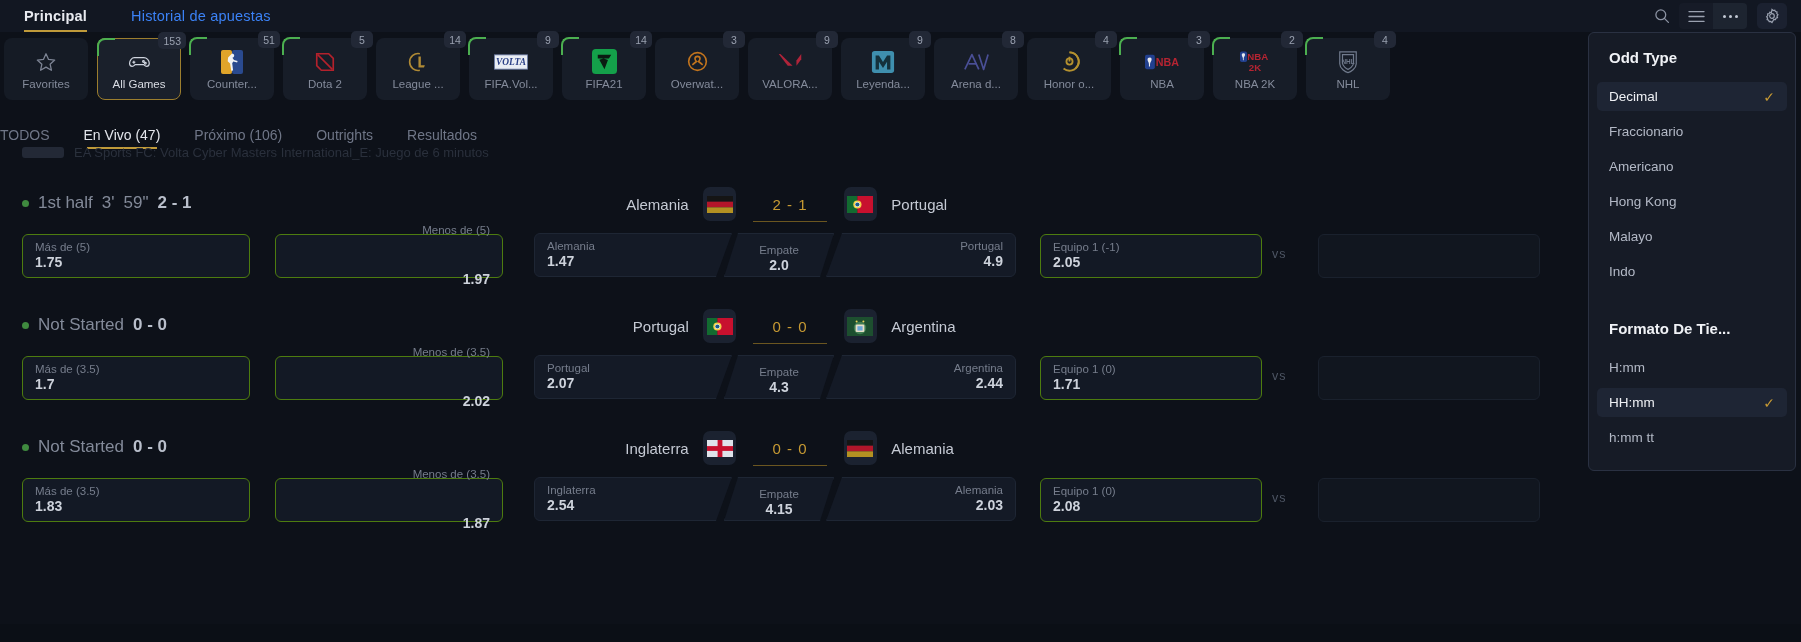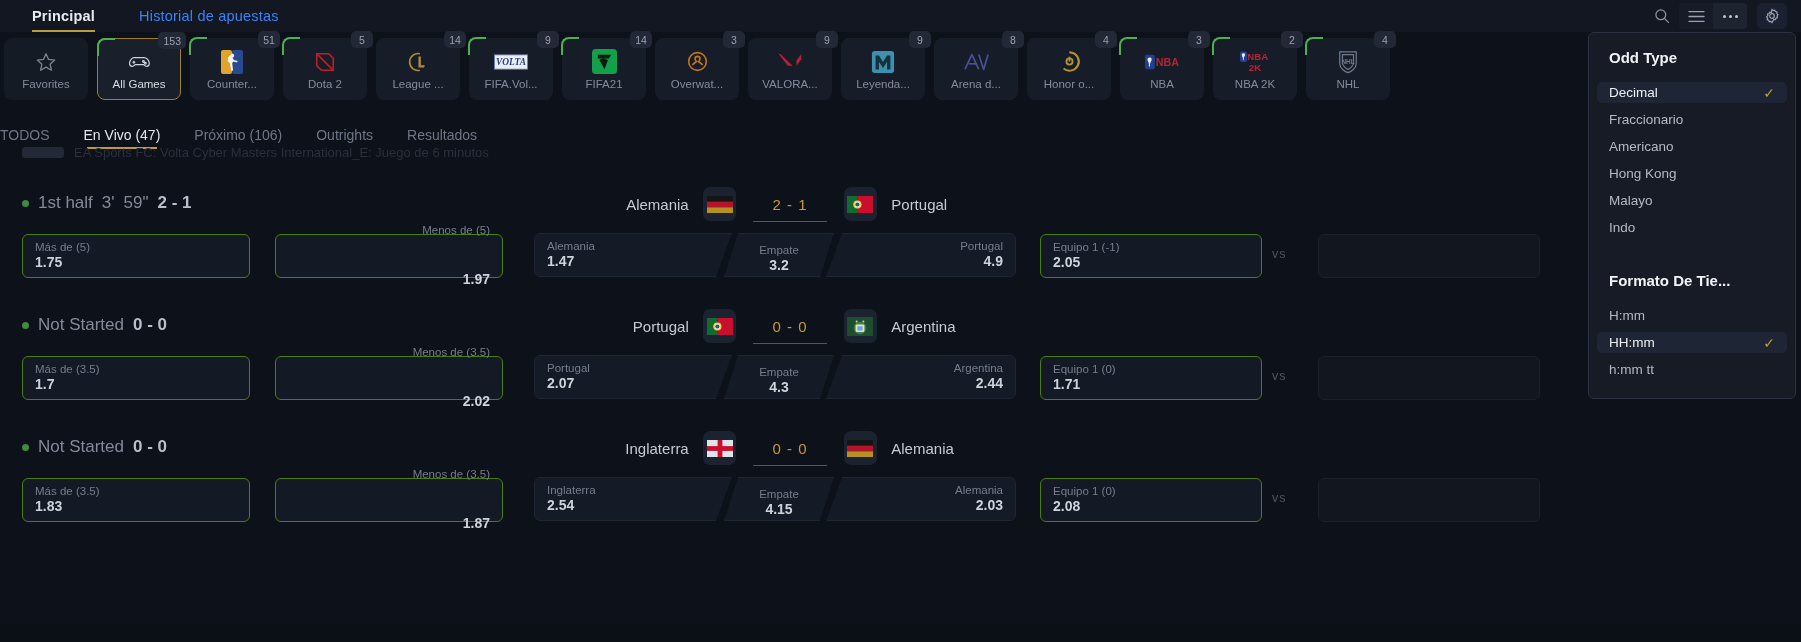--- a/index.html
+++ b/index.html
@@ -17,21 +17,21 @@
     overflow: hidden;
   }
 
   
   .topbar {
     position: absolute; top: 0; left: 0;
     width: 1801px; height: 32px;
     background: #121722;
     display: flex; align-items: center;
   }
-  .top-tabs { display: flex; align-items: flex-end; height: 32px; padding-left: 32px; gap: 44px; }
+  .top-tabs { display: flex; align-items: flex-end; height: 32px; padding-left: 24px; gap: 44px; }
   .top-tab {
     position: relative;
     font-size: 14.5px;
     color: #3b82f6;
     height: 32px;
     display: flex; align-items: center;
     cursor: pointer;
     white-space: nowrap;
     letter-spacing: .2px;
   }
@@ -240,21 +240,21 @@
     border-radius: 6px;
     padding: 16px 0 18px 0;
     z-index: 50;
   }
   .panel-title {
     font-size: 15px; font-weight: bold; color: #f0f2f6;
     padding: 0 20px; margin-bottom: 16px;
   }
   .panel-title.second { margin-top: 34px; }
   .pitem {
-    height: 21px; margin: 0 8px;
+    height: 29px; margin: 0 8px;
     padding: 8px 12px;
     display: flex; align-items: center; justify-content: space-between;
     font-size: 13.5px; color: #b3b9c6;
     border-radius: 5px;
     cursor: pointer;
   }
   .pitem.selected { background: #1e2534; color: #eef0f4; }
   .pitem .chk { color: #c79a33; font-size: 14px; }
   .plist { display: flex; flex-direction: column; gap: 6px; }
 
@@ -560,21 +560,21 @@
           <span class="oval">1.97</span>
         </div>
 
         <div class="x2grp">
           <div class="sk sk-home">
             <span class="olabel">Alemania</span>
             <span class="oval">1.47</span>
           </div>
           <div class="sk sk-draw">
             <span class="olabel">Empate</span>
-            <span class="oval">3.2</span>
+            <span class="oval">2.0</span>
           </div>
           <div class="sk sk-away">
             <span class="olabel">Portugal</span>
             <span class="oval">4.9</span>
           </div>
         </div>
 
         <div class="obox hcp">
           <span class="olabel">Equipo 1 (-1)</span>
           <span class="oval">2.05</span>

